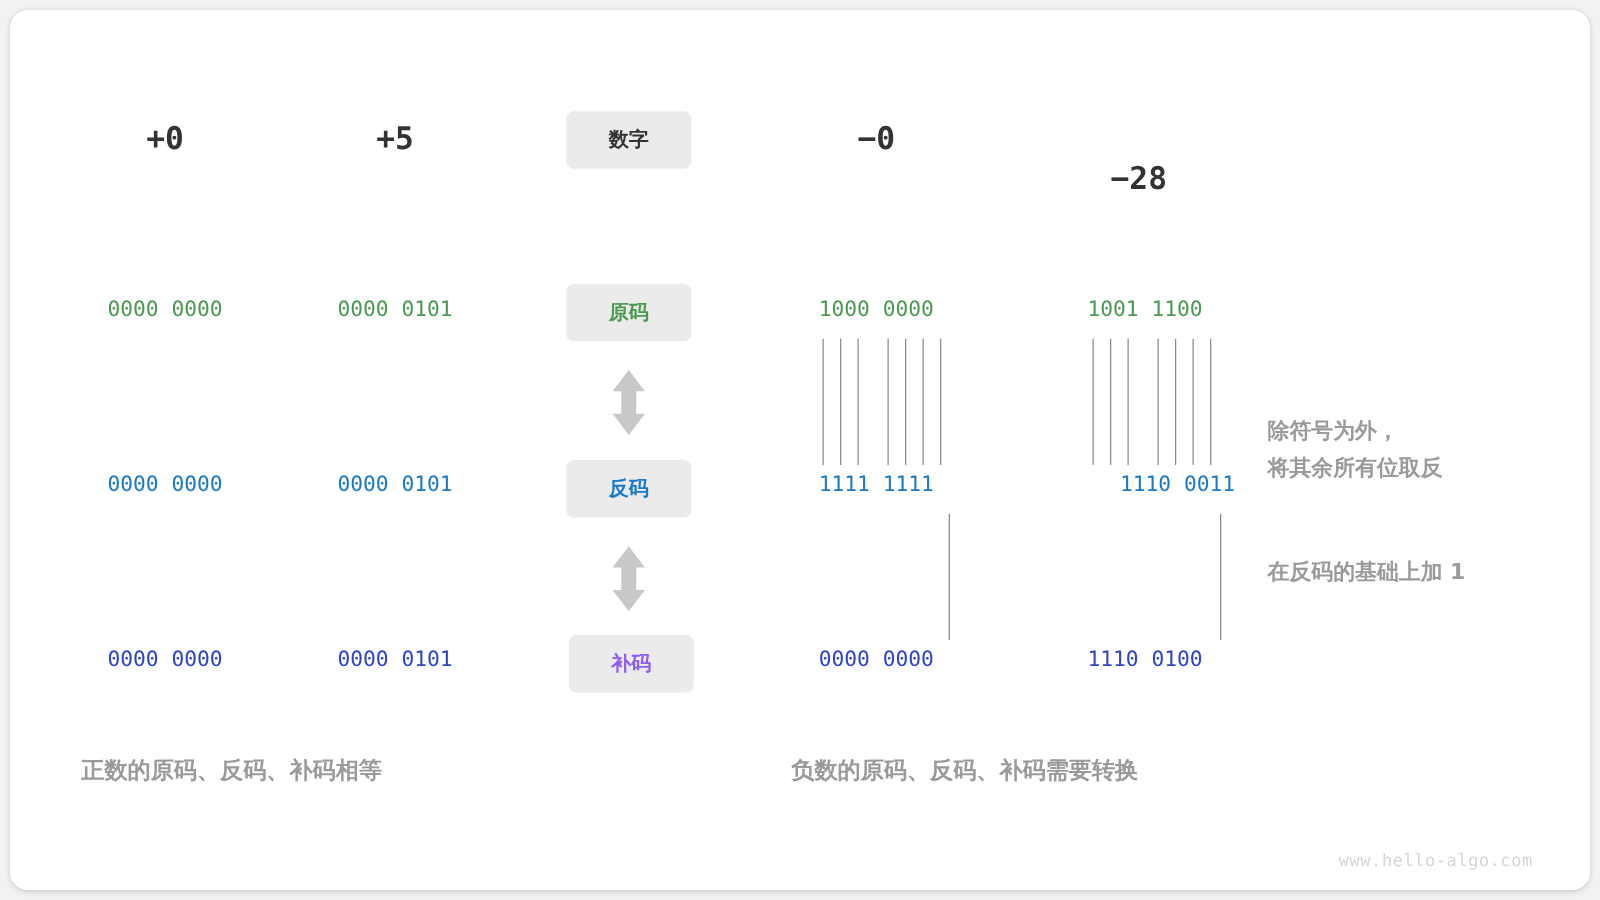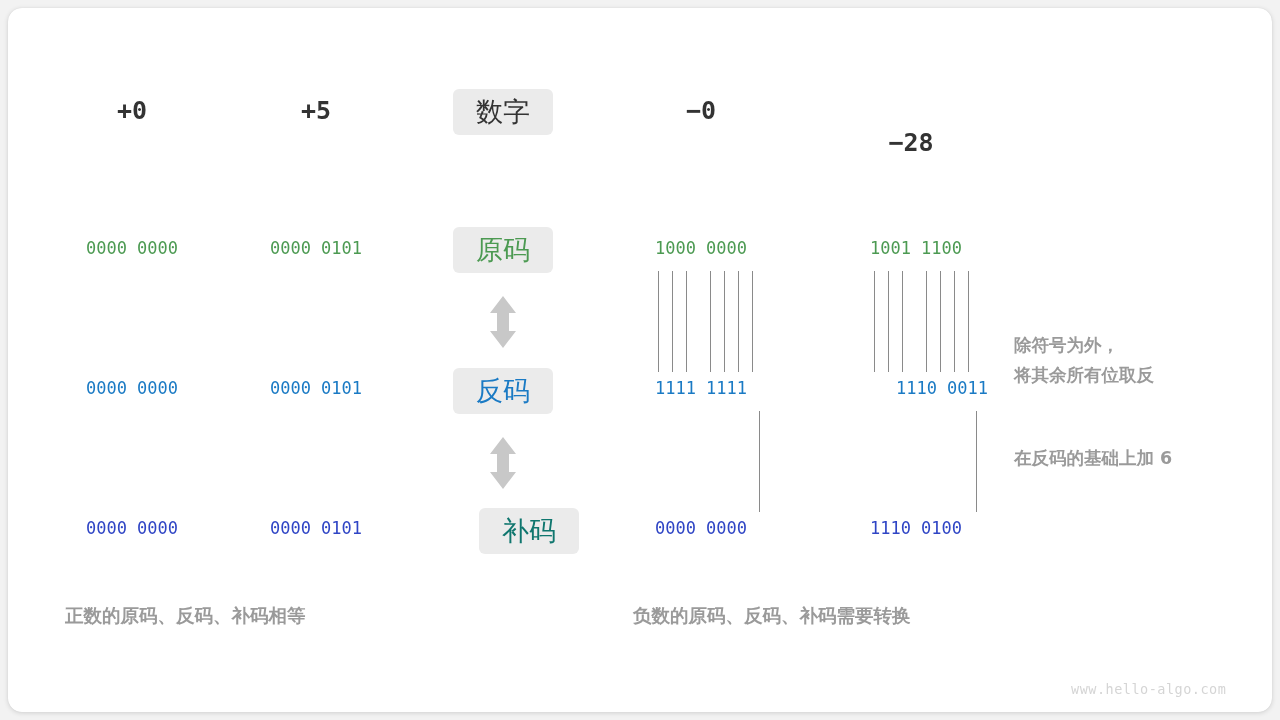--- a/index.html
+++ b/index.html
@@ -45,30 +45,30 @@
   .c-green  { color: #4c9a52; }
   .c-blue   { color: #1a7ac4; }
   .c-indigo { color: #2f45c5; }
 
   
   .chip {
     background: #ebebeb;
     border-radius: 6px;
     text-align: center;
     font-family: "DejaVu Sans", sans-serif;
-    font-size: 27px;
-    font-weight: normal;
+    font-size: 16px;
+    font-weight: bold;
     line-height: 46px;
     height: 46px;
     width: 100px;
   }
   .chip.t-dark   { color: #333333; }
   .chip.t-green  { color: #4c9a52; }
   .chip.t-blue   { color: #1a7ac4; }
-  .chip.t-indigo { color: #0f766e; margin-left: 24px; }
+  .chip.t-indigo { color: #8b5cf6; }
 
   
   .darrow { width: 34px; height: 56px; }
 
   
   .vline {
     width: 1px;
     background: #8a8a8a;
   }
 
@@ -167,21 +167,21 @@
   <div class="abs vline" style="left:932px; top:263px; height:101px;"></div>
   <div class="abs vline" style="left:946px; top:263px; height:101px;"></div>
   <div class="abs vline" style="left:960px; top:263px; height:101px;"></div>
 
   <div class="abs vline" style="left:751px; top:403px; height:101px;"></div>
   <div class="abs vline" style="left:968px; top:403px; height:101px;"></div>
 
   <div class="abs note" style="left:1006px; top:281px; width:230px;margin-top:41px;">除符号为外，
 将其余所有位取反</div>
 
-  <div class="abs note" style="left:1006px; top:435px; width:240px;">在反码的基础上加 6</div>
+  <div class="abs note" style="left:1006px; top:435px; width:240px;">在反码的基础上加 1</div>
 
   <div class="abs caption" style="left:625px; top:595px;">负数的原码、反码、补码需要转换</div>
 
   <div class="abs caption" style="left:57px; top:595px;">正数的原码、反码、补码相等</div>
 
   <div class="abs watermark" style="left:1063px; top:673px;">www.hello-algo.com</div>
 
 </div>
 
 </body></html>

